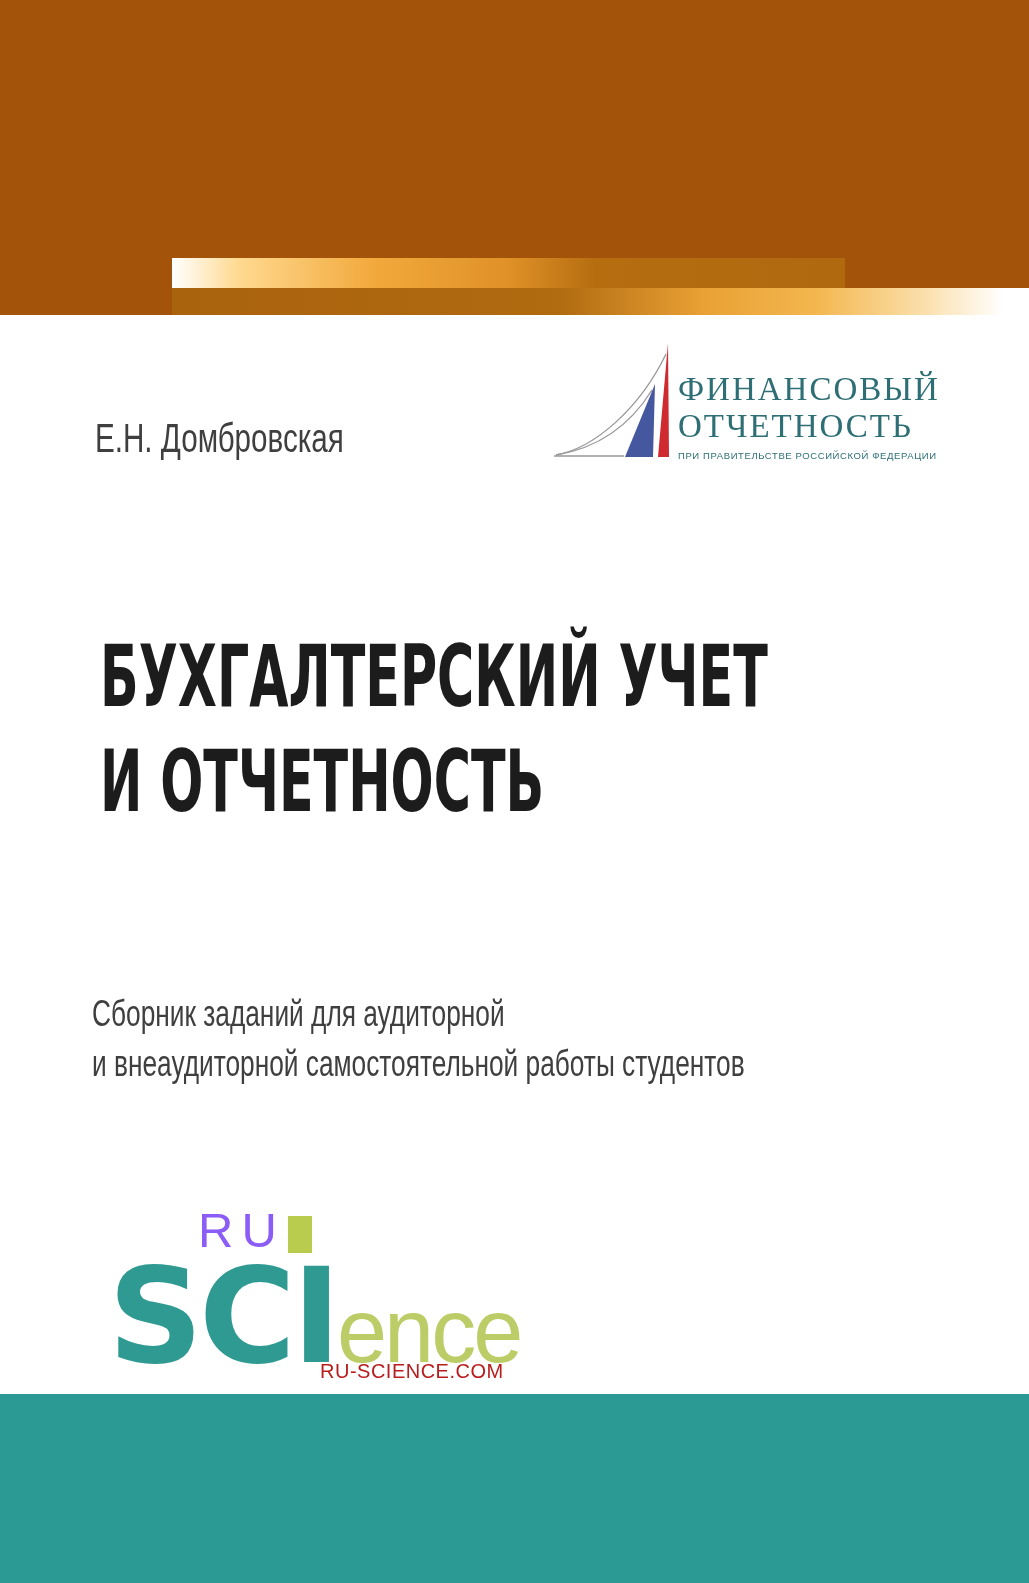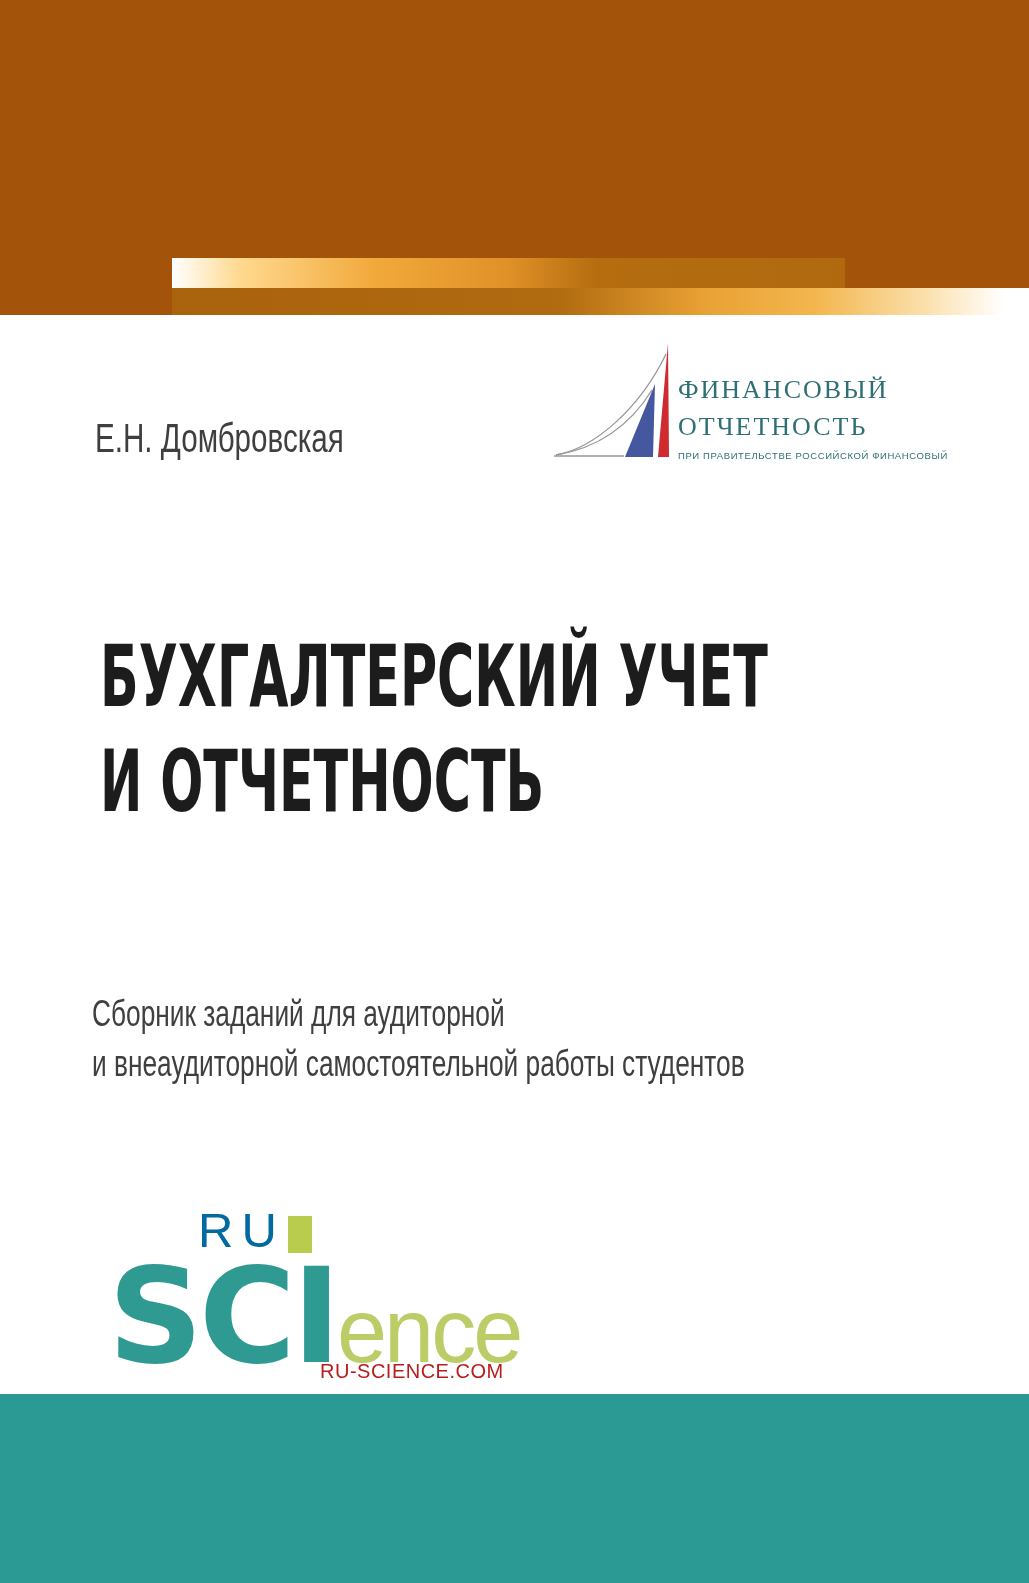--- a/index.html
+++ b/index.html
@@ -26,21 +26,21 @@
     position:absolute;left:95px;top:418px;
     font-size:40px;line-height:1;color:#3f3f3f;
     white-space:nowrap;letter-spacing:0;
     transform:scaleX(0.74);transform-origin:0 0;
   }
   
   .uni-emblem{position:absolute;left:550px;top:336px;width:125px;height:126px;}
   .uni-text{position:absolute;left:678px;top:371px;color:#2e6f75;}
   .uni-line{
     font-family:"Liberation Serif", serif;
-    font-size:26px;line-height:37px;letter-spacing:2px;
+    font-size:33px;line-height:37px;letter-spacing:2px;
     white-space:nowrap;
   }
   .uni-tagline{
     font-size:9.5px;letter-spacing:0.6px;margin-top:5px;
     white-space:nowrap;color:#2e6f75;
   }
   
   .title{
     position:absolute;left:100px;top:624px;margin:0;
     font-family:"DejaVu Sans", sans-serif;
@@ -52,21 +52,21 @@
   .subtitle{
     position:absolute;left:92px;top:989px;margin:0;
     font-size:36px;line-height:50px;color:#3f3f3f;
     white-space:nowrap;
     transform:scaleX(0.73);transform-origin:0 0;
   }
   
   .sci-logo{position:absolute;left:108px;top:1210px;width:430px;height:185px;}
   .sci-ru{
     position:absolute;left:90px;top:-4px;
-    font-size:49px;line-height:1;color:#0369a1;
+    font-size:49px;line-height:1;color:#8b5cf6;
     letter-spacing:8px;white-space:nowrap;
   }
   .sci-square{position:absolute;left:180px;top:6px;width:24px;height:37px;background:#b9cc4d;}
   .sci-row{position:absolute;left:0;top:58px;line-height:96px;white-space:nowrap;}
   .sci-big{
     font-family:"DejaVu Sans", sans-serif;
     font-size:132px;font-weight:bold;color:#2f9a92;letter-spacing:-4px;
   }
   .sci-ence{font-size:90px;color:#bccd67;letter-spacing:-3px;}
   .sci-site{
@@ -91,21 +91,21 @@
   <svg class="uni-emblem" viewBox="0 0 125 126" xmlns="http://www.w3.org/2000/svg">
     <path d="M6 119 C 45 112, 90 72, 116 18" fill="none" stroke="#97979b" stroke-width="1.3"></path>
     <path d="M6 119 C 42 113, 76 96, 102 54" fill="none" stroke="#97979b" stroke-width="1.3"></path>
     <path d="M4 120 H 74" fill="none" stroke="#97979b" stroke-width="1.3"></path>
     <polygon points="105,48 75,121 103,121" fill="#44579f"></polygon>
     <polygon points="118,7 108,121 119,121" fill="#ce2a2f"></polygon>
   </svg>
   <div class="uni-text">
     <div class="uni-line">ФИНАНСОВЫЙ</div>
     <div class="uni-line">ОТЧЕТНОСТЬ</div>
-    <div class="uni-tagline">ПРИ ПРАВИТЕЛЬСТВЕ РОССИЙСКОЙ ФИНАНСОВЫЙ</div>
+    <div class="uni-tagline">ПРИ ПРАВИТЕЛЬСТВЕ РОССИЙСКОЙ ФЕДЕРАЦИИ</div>
   </div>
 
   <h1 class="title"><span>БУХГАЛТЕРСКИЙ УЧЕТ</span><br><span>И ОТЧЕТНОСТЬ</span></h1>
 
   <p class="subtitle"><span>Сборник заданий для аудиторной</span><br><span>и внеаудиторной самостоятельной работы студентов</span></p>
 
   <div class="sci-logo">
     <div class="sci-ru">RU</div>
     <div class="sci-square"></div>
     <div class="sci-row"><span class="sci-big">SCI</span><span class="sci-ence">ence</span></div>

